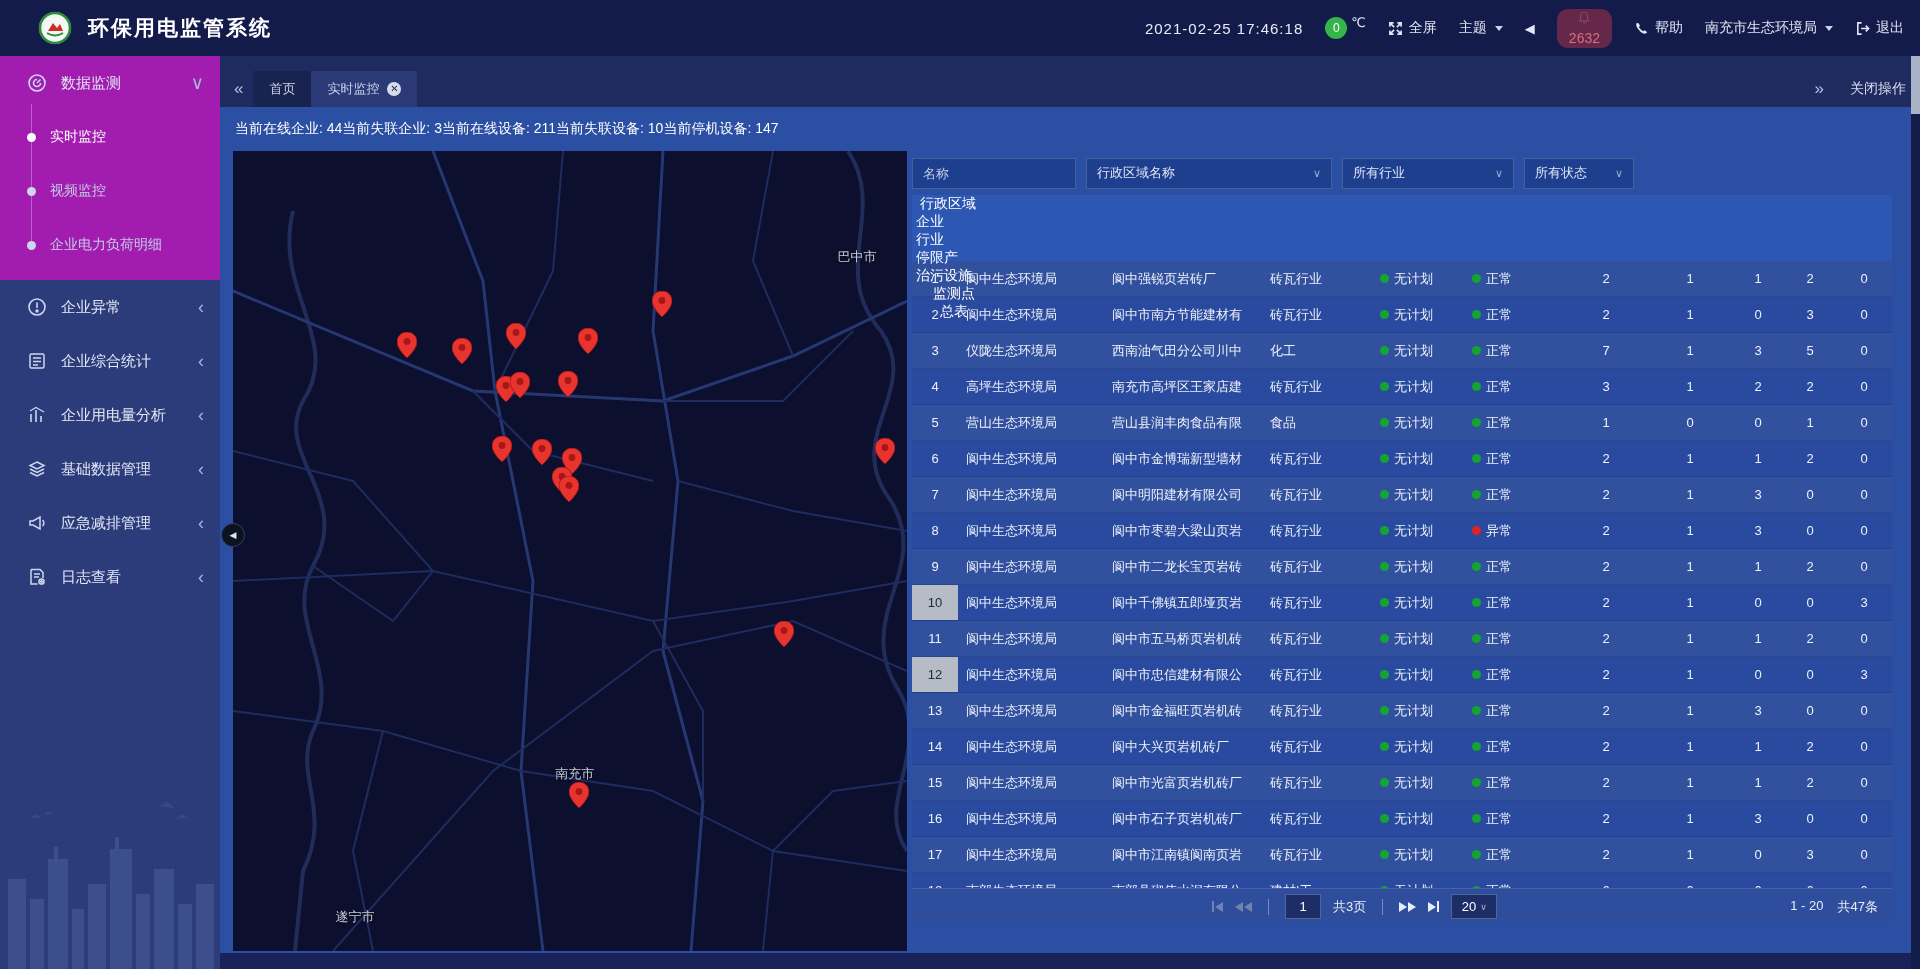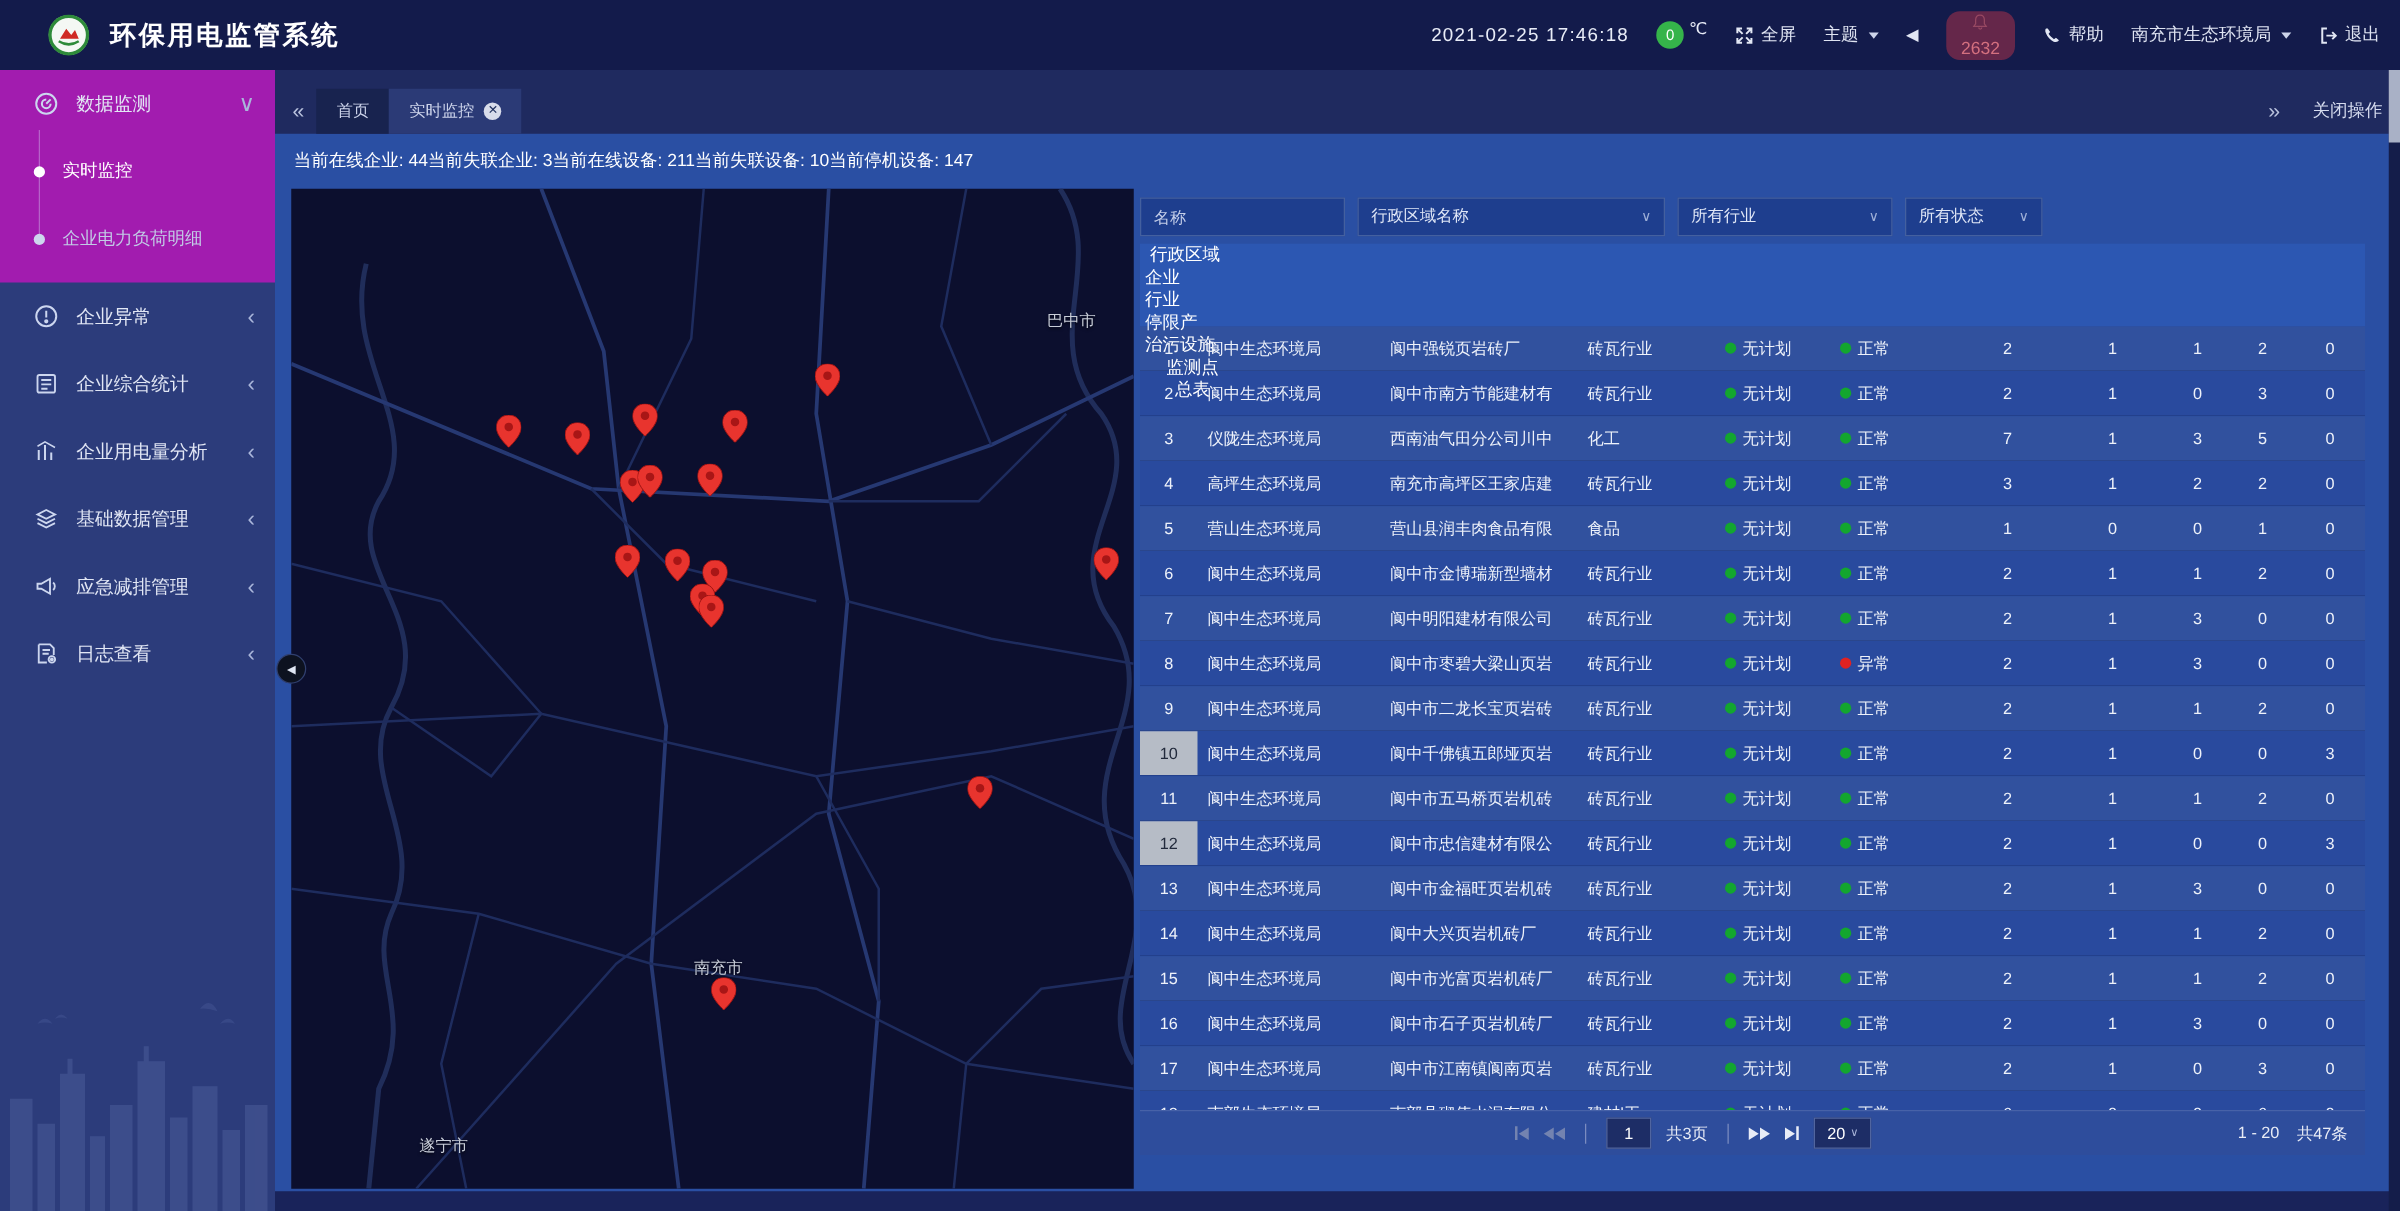--- a/index.html
+++ b/index.html
@@ -175,20 +175,23 @@
               <path d="M10 6.5 a3.5 3.5 0 1 0 3.5 3.5"></path>
             </svg></span>
           <span>数据监测</span>
           <span class="mg-chevron">∨</span>
         </div>
         <div class="mg-children">
           <div class="sub-item active">
             <span>实时监控</span>
           </div>
           <div class="sub-item">
+            <span>视频监控</span>
+          </div>
+          <div class="sub-item">
             <span>企业电力负荷明细</span>
           </div>
         </div>
       </div>
       <div class="menu-group">
         <div class="mg-head">
           <span class="mi-icon"><svg viewBox="0 0 20 20" fill="none" stroke="currentColor" stroke-width="1.6">
               <circle cx="10" cy="10" r="8"></circle>
               <line x1="10" y1="5.5" x2="10" y2="11"></line>
               <circle cx="10" cy="14" r="0.9" fill="currentColor"></circle>

